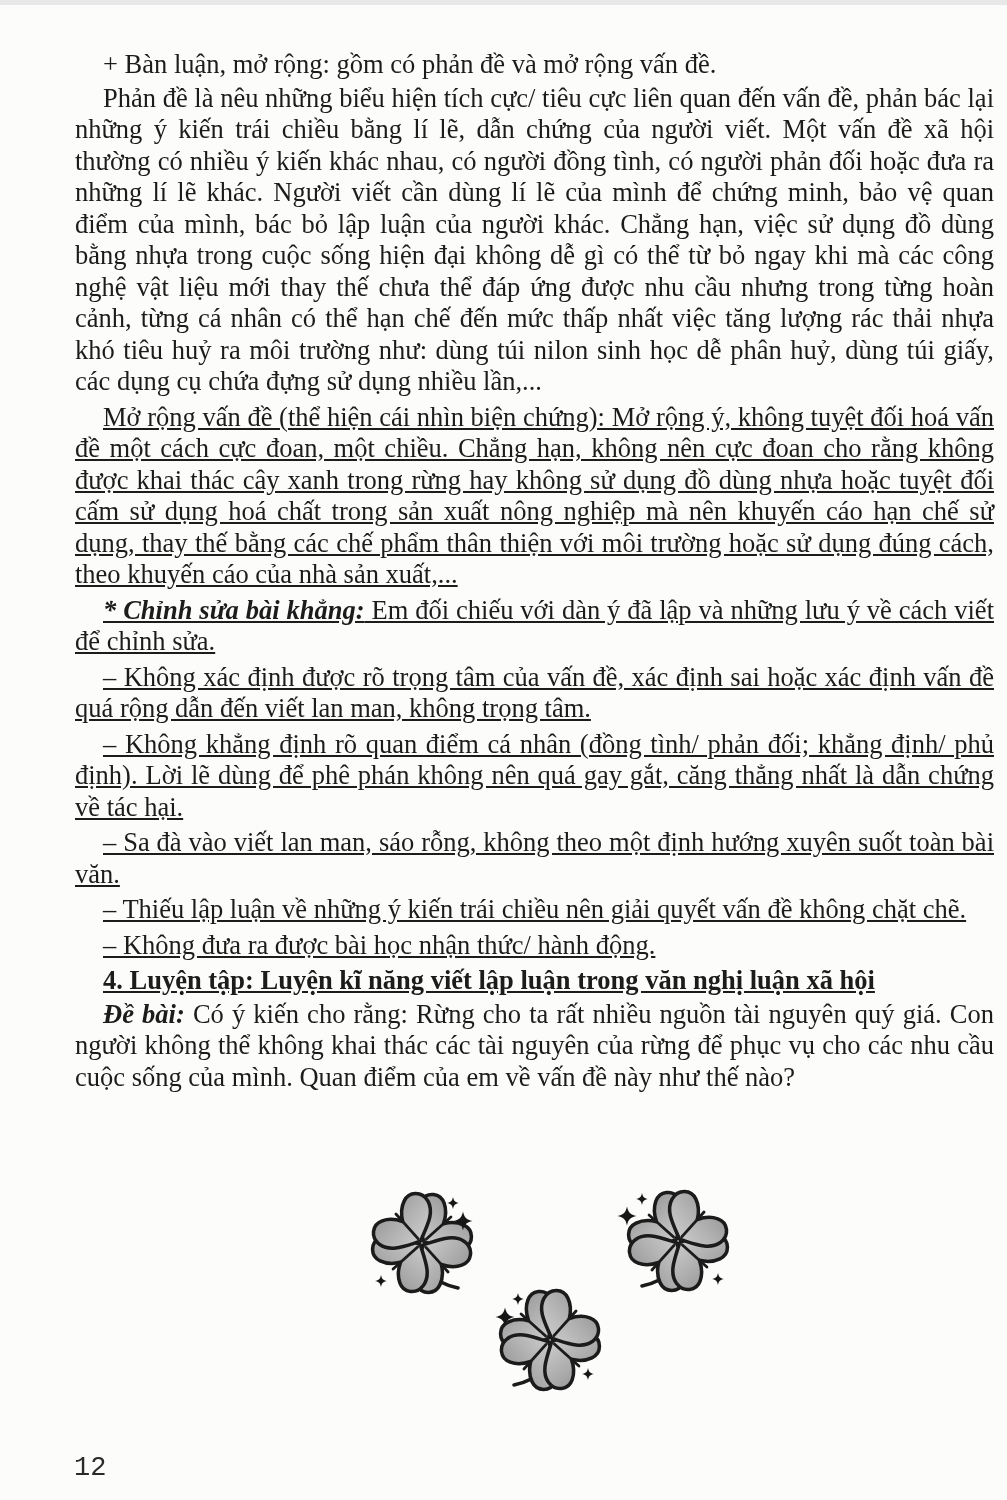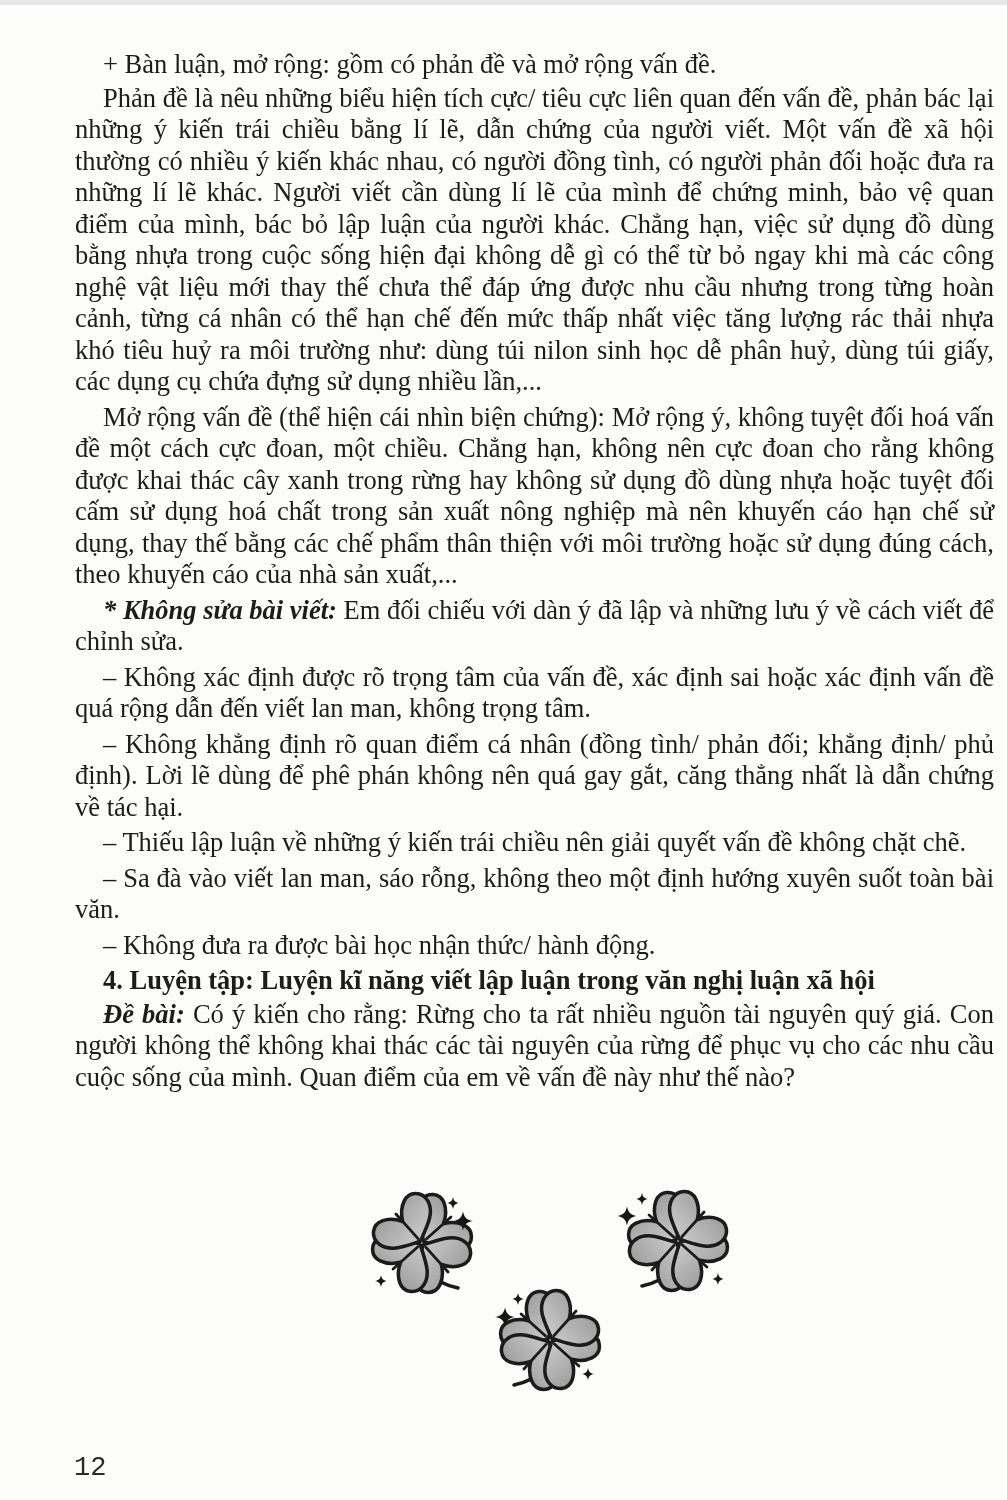--- a/index.html
+++ b/index.html
@@ -13,21 +13,21 @@
     overflow:hidden;
   }
   .text-block {
     position:absolute;
     left:75px; right:13px; top:44px;
     font-size:26.5px;
     line-height:31.5px;
     text-align:justify;
   }
   .para { margin:0 0 2px 0; text-indent:28px; }
-  .para.gap-before { margin-top:4px; }
+  .para.gap-before { margin-top:4px;text-decoration:underline; }
   .lead-bi { font-weight:bold; font-style:italic; }
   .para.bold { font-weight:bold; }
   .clover { position:absolute; }
   .page-number {
     position:absolute; left:74px; top:1448px;
     font-family:Liberation Mono, monospace;
     font-size:27px; color:#2a2a2a;
   }
   .defs-holder { position:absolute; width:0; height:0; }
 </style>
@@ -57,25 +57,25 @@
         </g>
       </g>
       <path id="sparkleP" d="M0 -10 C 1.3 -3.6 3.6 -1.3 10 0 C 3.6 1.3 1.3 3.6 0 10 C -1.3 3.6 -3.6 1.3 -10 0 C -3.6 -1.3 -1.3 -3.6 0 -10 Z"></path>
     </defs>
   </svg>
 
   <main class="text-block">
     <p class="para">+ Bàn luận, mở rộng: gồm có phản đề và mở rộng vấn đề.</p>
     <p class="para">Phản đề là nêu những biểu hiện tích cực/ tiêu cực liên quan đến vấn đề, phản bác lại những ý kiến trái chiều bằng lí lẽ, dẫn chứng của người viết. Một vấn đề xã hội thường có nhiều ý kiến khác nhau, có người đồng tình, có người phản đối hoặc đưa ra những lí lẽ khác. Người viết cần dùng lí lẽ của mình để chứng minh, bảo vệ quan điểm của mình, bác bỏ lập luận của người khác. Chẳng hạn, việc sử dụng đồ dùng bằng nhựa trong cuộc sống hiện đại không dễ gì có thể từ bỏ ngay khi mà các công nghệ vật liệu mới thay thế chưa thể đáp ứng được nhu cầu nhưng trong từng hoàn cảnh, từng cá nhân có thể hạn chế đến mức thấp nhất việc tăng lượng rác thải nhựa khó tiêu huỷ ra môi trường như: dùng túi nilon sinh học dễ phân huỷ, dùng túi giấy, các dụng cụ chứa đựng sử dụng nhiều lần,...</p>
     <p class="para gap-before">Mở rộng vấn đề (thể hiện cái nhìn biện chứng): Mở rộng ý, không tuyệt đối hoá vấn đề một cách cực đoan, một chiều. Chẳng hạn, không nên cực đoan cho rằng không được khai thác cây xanh trong rừng hay không sử dụng đồ dùng nhựa hoặc tuyệt đối cấm sử dụng hoá chất trong sản xuất nông nghiệp mà nên khuyến cáo hạn chế sử dụng, thay thế bằng các chế phẩm thân thiện với môi trường hoặc sử dụng đúng cách, theo khuyến cáo của nhà sản xuất,...</p>
-    <p class="para gap-before"><span class="lead-bi">* Không sửa bài viết:</span><span> Em đối chiếu với dàn ý đã lập và những lưu ý về cách viết để chỉnh sửa.</span></p>
+    <p class="para gap-before"><span class="lead-bi">* Chỉnh sửa bài khẳng:</span><span> Em đối chiếu với dàn ý đã lập và những lưu ý về cách viết để chỉnh sửa.</span></p>
     <p class="para gap-before">– Không xác định được rõ trọng tâm của vấn đề, xác định sai hoặc xác định vấn đề quá rộng dẫn đến viết lan man, không trọng tâm.</p>
     <p class="para gap-before">– Không khẳng định rõ quan điểm cá nhân (đồng tình/ phản đối; khẳng định/ phủ định). Lời lẽ dùng để phê phán không nên quá gay gắt, căng thẳng nhất là dẫn chứng về tác hại.</p>
+    <p class="para gap-before">– Sa đà vào viết lan man, sáo rỗng, không theo một định hướng xuyên suốt toàn bài văn.</p>
     <p class="para gap-before">– Thiếu lập luận về những ý kiến trái chiều nên giải quyết vấn đề không chặt chẽ.</p>
-    <p class="para gap-before">– Sa đà vào viết lan man, sáo rỗng, không theo một định hướng xuyên suốt toàn bài văn.</p>
     <p class="para gap-before">– Không đưa ra được bài học nhận thức/ hành động.</p>
     <p class="para bold gap-before">4. Luyện tập: Luyện kĩ năng viết lập luận trong văn nghị luận xã hội</p>
     <p class="para"><span class="lead-bi">Đề bài:</span><span> Có ý kiến cho rằng: Rừng cho ta rất nhiều nguồn tài nguyên quý giá. Con người không thể không khai thác các tài nguyên của rừng để phục vụ cho các nhu cầu cuộc sống của mình. Quan điểm của em về vấn đề này như thế nào?</span></p>
   </main>
 
   <svg class="clover" style="left:350px; top:1176px;" width="150" height="150" viewBox="0 0 150 150">
     <use href="#cloverBody" transform="translate(7 6)"></use>
     <use href="#sparkleP" transform="translate(103 22) scale(0.6)" fill="#161616"></use>
     <use href="#sparkleP" transform="translate(113 40) scale(0.95)" fill="#161616"></use>
     <use href="#sparkleP" transform="translate(31 100) scale(0.6)" fill="#161616"></use>

